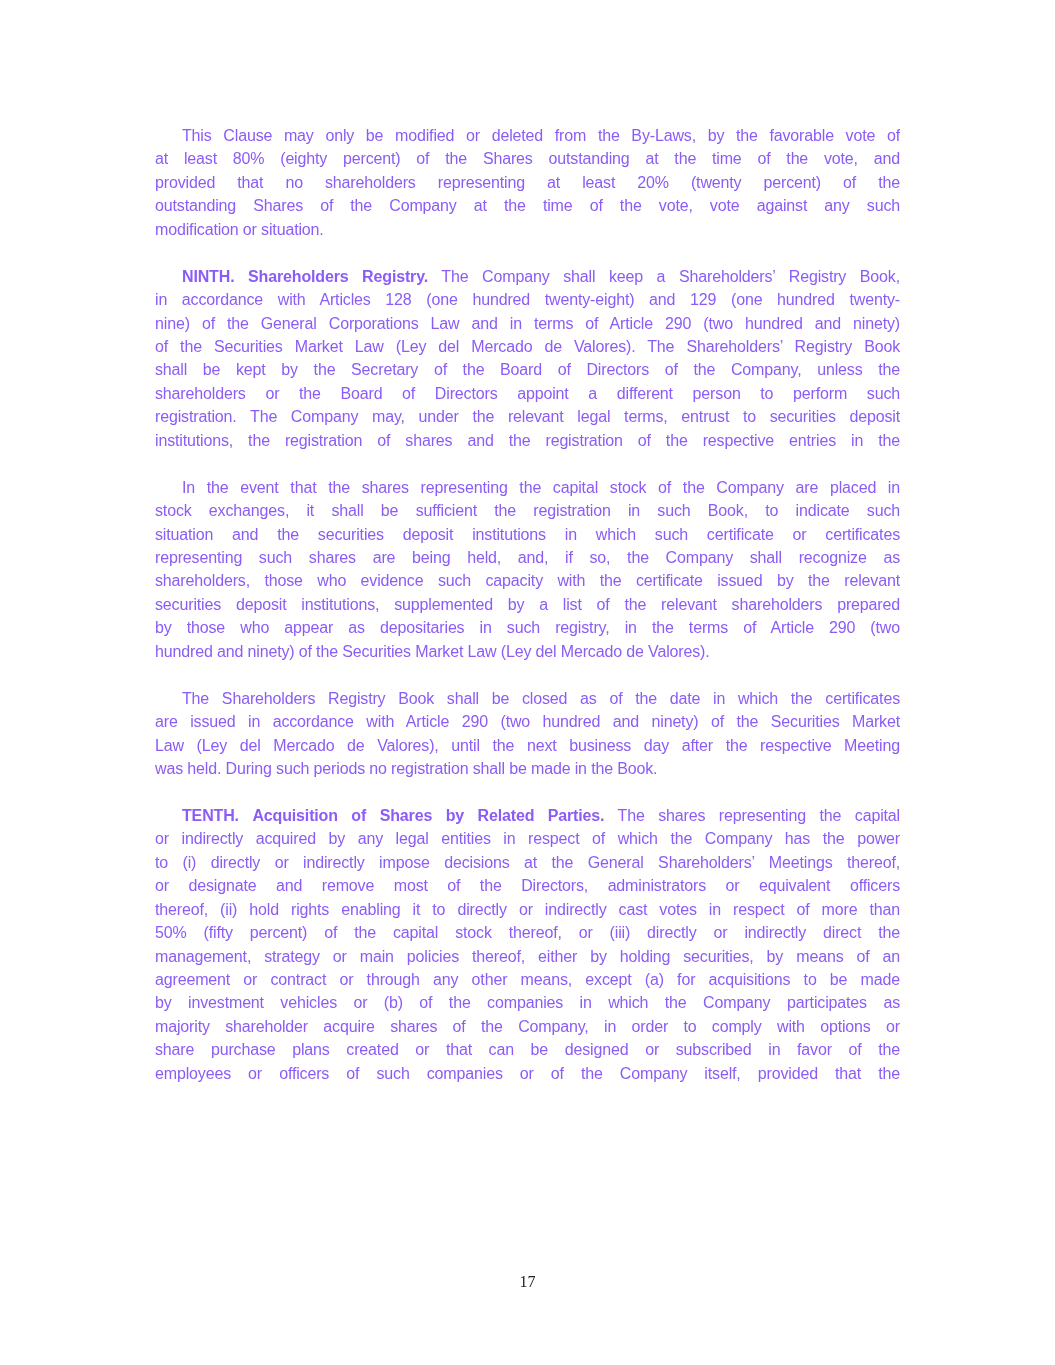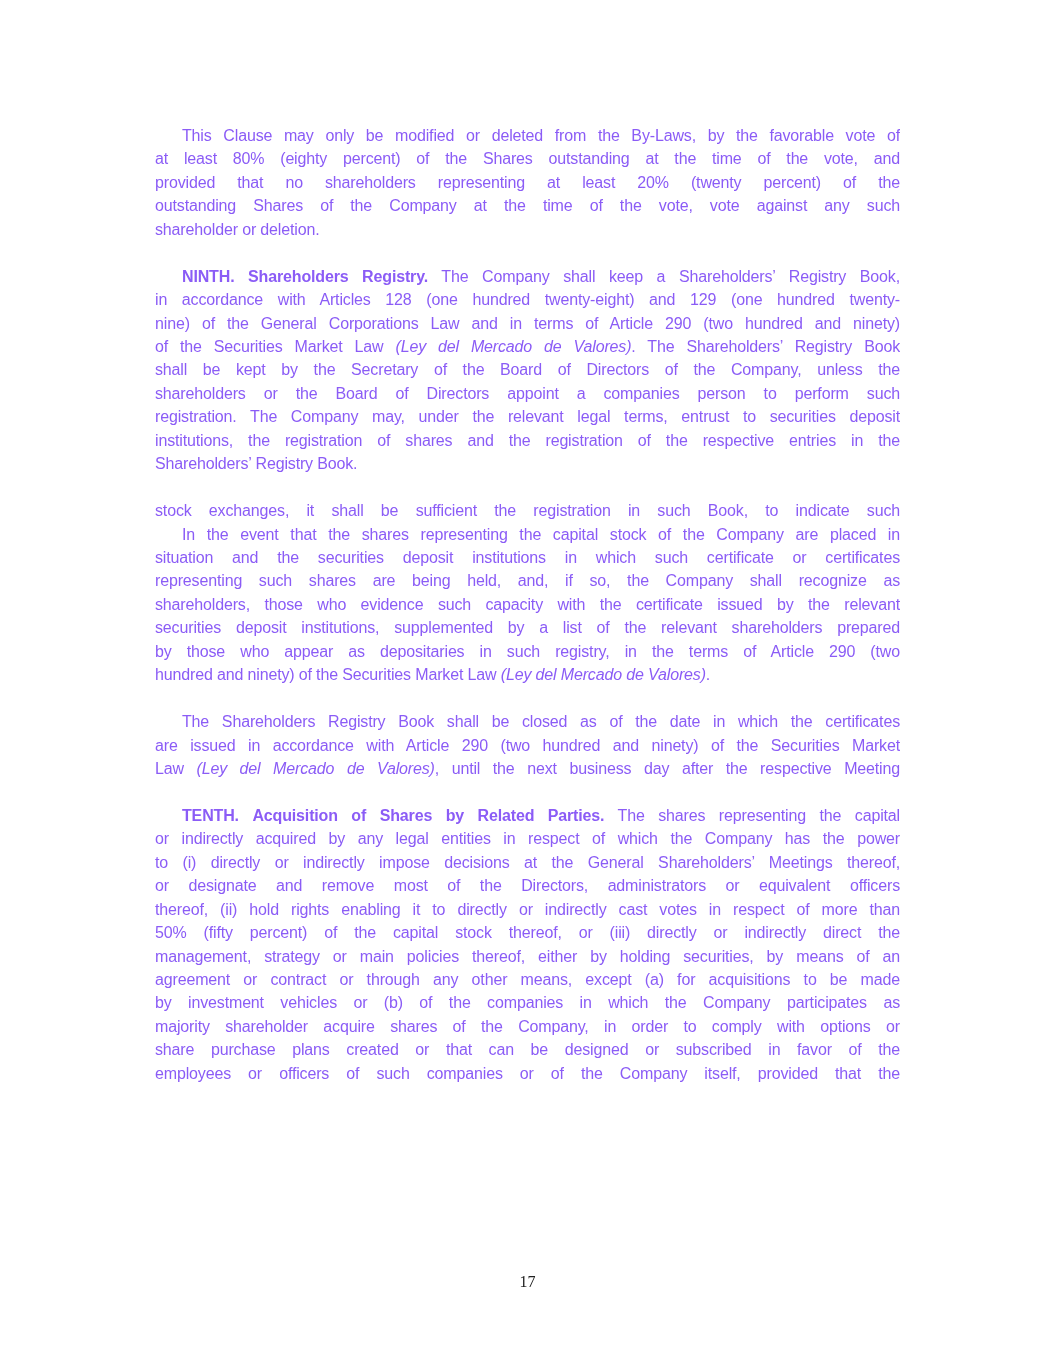--- a/index.html
+++ b/index.html
@@ -6,67 +6,67 @@
   body { width: 1055px; height: 1365px; position: relative; overflow: hidden; }
   .page { position: absolute; left: 155px; top: 124px; width: 745px; color: #8b5cf6;
           font-family: "Liberation Sans", sans-serif; font-size: 16px; letter-spacing: -0.15px; }
   .para { margin: 0 0 23.5px 0; }
   .line { display: block; height: 23.45px; line-height: 23.45px; white-space: nowrap;
           text-align: justify; text-align-last: justify; overflow: hidden; }
   .line.last { text-align-last: left; }
   .line.indent { padding-left: 27px; }
   .b { font-weight: bold; }
   .u { text-underline-offset: 2px; }
-  .i { font-style: italic; }
+  .i { }
   .page-number { position: absolute; top: 1273px; left: 0; width: 1055px; text-align: center;
                  font-family: Liberation Serif, serif; font-size: 16px; color: #222; }
 </style>
 </head>
 <body>
 
 <div class="page">
 
   <div class="para">
     <span class="line indent">This Clause may only be modified or deleted from the By-Laws, by the favorable vote of</span>
     <span class="line">at least 80% (eighty percent) of the Shares outstanding at the time of the vote, and</span>
     <span class="line">provided that no shareholders representing at least 20% (twenty percent) of the</span>
     <span class="line">outstanding Shares of the Company at the time of the vote, vote against any such</span>
-    <span class="line last">shareholder or deletion.</span>
+    <span class="line last">modification or situation.</span>
   </div>
 
   <div class="para">
     <span class="line indent"><span class="b">NINTH.</span> <span class="b u">Shareholders Registry</span><span class="b">.</span><span> The Company shall keep a Shareholders’ Registry Book,</span></span>
     <span class="line">in accordance with Articles 128 (one hundred twenty-eight) and 129 (one hundred twenty-</span>
     <span class="line">nine) of the General Corporations Law and in terms of Article 290 (two hundred and ninety)</span>
     <span class="line"><span>of the Securities Market Law </span><span class="i">(Ley del Mercado de Valores)</span><span>. The Shareholders’ Registry Book</span></span>
     <span class="line">shall be kept by the Secretary of the Board of Directors of the Company, unless the</span>
-    <span class="line">shareholders or the Board of Directors appoint a companies person to perform such</span>
+    <span class="line">shareholders or the Board of Directors appoint a different person to perform such</span>
     <span class="line">registration. The Company may, under the relevant legal terms, entrust to securities deposit</span>
     <span class="line">institutions, the registration of shares and the registration of the respective entries in the</span>
-    <span class="line last">Shareholders’ Registry Book.</span>
   </div>
 
   <div class="para">
   </div>
 
   <div class="para">
+    <span class="line indent">In the event that the shares representing the capital stock of the Company are placed in</span>
     <span class="line">stock exchanges, it shall be sufficient the registration in such Book, to indicate such</span>
-    <span class="line indent">In the event that the shares representing the capital stock of the Company are placed in</span>
     <span class="line">situation and the securities deposit institutions in which such certificate or certificates</span>
     <span class="line">representing such shares are being held, and, if so, the Company shall recognize as</span>
     <span class="line">shareholders, those who evidence such capacity with the certificate issued by the relevant</span>
     <span class="line">securities deposit institutions, supplemented by a list of the relevant shareholders prepared</span>
     <span class="line">by those who appear as depositaries in such registry, in the terms of Article 290 (two</span>
     <span class="line last"><span>hundred and ninety) of the Securities Market Law </span><span class="i">(Ley del Mercado de Valores)</span><span>.</span></span>
   </div>
 
   <div class="para">
     <span class="line indent">The Shareholders Registry Book shall be closed as of the date in which the certificates</span>
     <span class="line">are issued in accordance with Article 290 (two hundred and ninety) of the Securities Market</span>
     <span class="line"><span>Law </span><span class="i">(Ley del Mercado de Valores)</span><span>, until the next business day after the respective Meeting</span></span>
+    <span class="line last">was held. During such periods no registration shall be made in the Book.</span>
   </div>
 
   <div class="para">
     <span class="line indent"><span class="b">TENTH.</span> <span class="b u">Acquisition of Shares by Related Parties</span><span class="b">.</span><span> The shares representing the capital</span></span>
     <span class="line">or indirectly acquired by any legal entities in respect of which the Company has the power</span>
     <span class="line">to (i) directly or indirectly impose decisions at the General Shareholders’ Meetings thereof,</span>
     <span class="line">or designate and remove most of the Directors, administrators or equivalent officers</span>
     <span class="line">thereof, (ii) hold rights enabling it to directly or indirectly cast votes in respect of more than</span>
     <span class="line">50% (fifty percent) of the capital stock thereof, or (iii) directly or indirectly direct the</span>
     <span class="line">management, strategy or main policies thereof, either by holding securities, by means of an</span>

